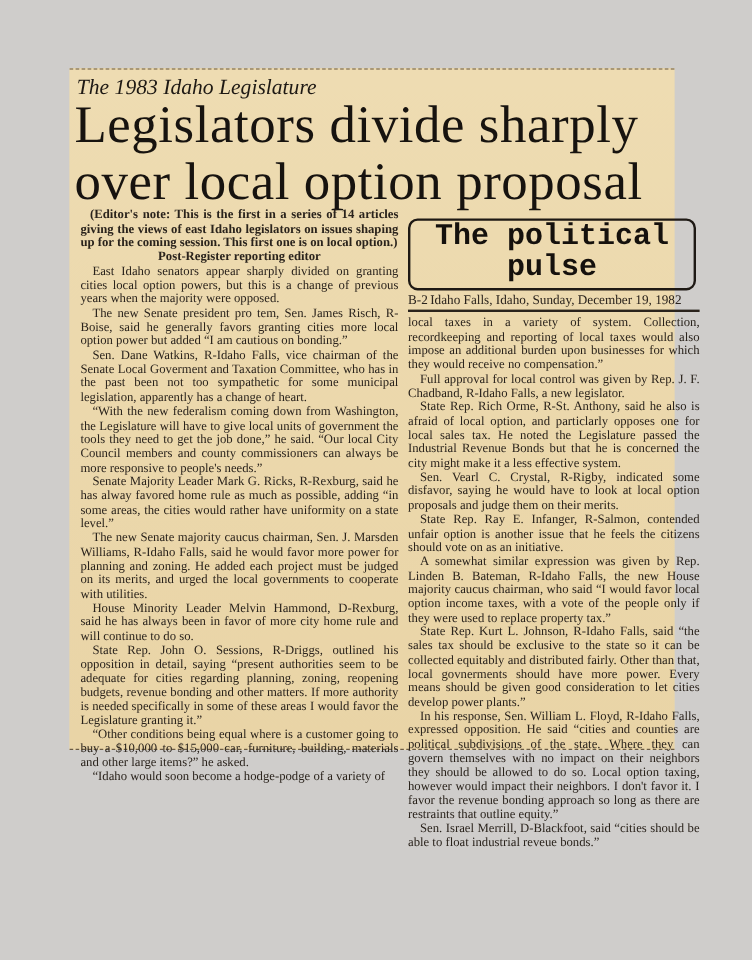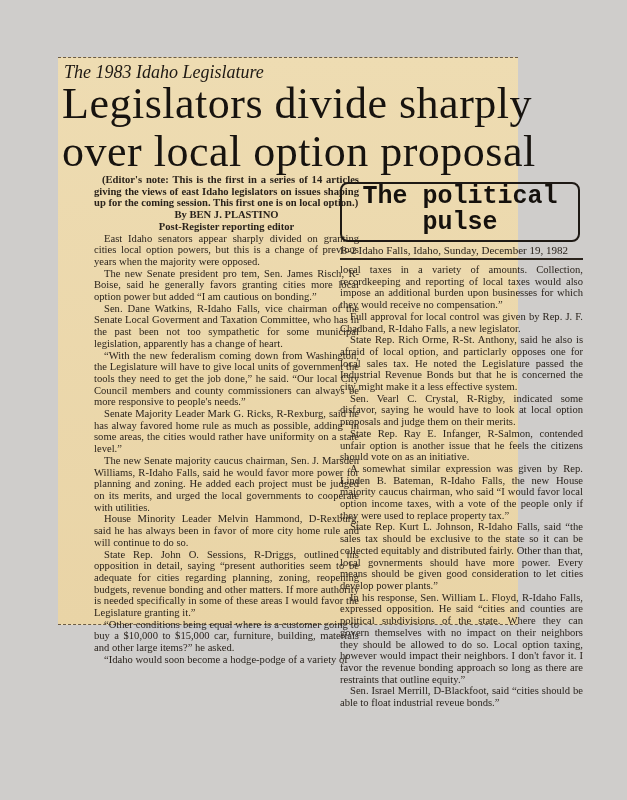--- a/index.html
+++ b/index.html
@@ -12,20 +12,21 @@
     color: #2a231c;
   }
   .clipping {
     position: absolute;
     left: 58px; top: 57px;
     width: 460px; height: 566px;
     background: #ecd9ad;
     background-image: linear-gradient(180deg, #eedcb2 0%, #e9d4a6 100%);
     border-top: 1px dashed #6b5b45;
     border-bottom: 1px dashed #6b5b45;
+    padding-left: 44px;
   }
   .kicker {
     position: absolute; left: 6px; top: 4px;
     font-family: "Liberation Serif", serif;
     font-style: italic;
     font-size: 18px;
     color: #1e1914;
   }
   .headline {
     position: absolute; left: 4px; top: 22px;
@@ -36,21 +37,21 @@
     white-space: nowrap;
   }
   .col {
     position: absolute;
     font-size: 10.6px;
     line-height: 11.7px;
     text-align: justify;
     color: #2a231c;
   }
   .col p { margin: 0; text-indent: 10px; }
-  .col-left { left: 9px; top: 116px; width: 265px; margin-left: 27px; }
+  .col-left { left: 9px; top: 116px; width: 265px; }
   .col-right { left: 282px; top: 206px; width: 243px; }
   .ednote { font-weight: bold; text-indent: 8px !important; }
   .byline { font-weight: bold; text-align: center; text-indent: 0 !important; }
   .logo-box {
     position: absolute;
     left: 282px; top: 124px;
     width: 236px; height: 56px;
     border: 2px solid #1e1914;
     border-radius: 8px;
     text-align: center;
@@ -87,21 +88,20 @@
 
 <div class="clipping">
   <div class="kicker">The 1983 Idaho Legislature</div>
   <div class="headline">
     <div>Legislators divide sharply</div>
     <div>over local option proposal</div>
   </div>
 
   <div class="col col-left">
     <p class="ednote">(Editor's note: This is the first in a series of 14 articles giving the views of east Idaho legislators on issues shaping up for the coming session. This first one is on local option.)</p>
-    <p class="byline">By BEN J. PLASTINO</p>
     <p class="byline">Post-Register reporting editor</p>
     <p>East Idaho senators appear sharply divided on granting cities local option powers, but this is a change of previous years when the majority were opposed.</p>
     <p>The new Senate president pro tem, Sen. James Risch, R-Boise, said he generally favors granting cities more local option power but added “I am cautious on bonding.”</p>
     <p>Sen. Dane Watkins, R-Idaho Falls, vice chairman of the Senate Local Goverment and Taxation Committee, who has in the past been not too sympathetic for some municipal legislation, apparently has a change of heart.</p>
     <p>“With the new federalism coming down from Washington, the Legislature will have to give local units of government the tools they need to get the job done,” he said. “Our local City Council members and county commissioners can always be more responsive to people's needs.”</p>
     <p>Senate Majority Leader Mark G. Ricks, R-Rexburg, said he has alway favored home rule as much as possible, adding “in some areas, the cities would rather have uniformity on a state level.”</p>
     <p>The new Senate majority caucus chairman, Sen. J. Marsden Williams, R-Idaho Falls, said he would favor more power for planning and zoning. He added each project must be judged on its merits, and urged the local governments to cooperate with utilities.</p>
     <p>House Minority Leader Melvin Hammond, D-Rexburg, said he has always been in favor of more city home rule and will continue to do so.</p>
     <p>State Rep. John O. Sessions, R-Driggs, outlined his opposition in detail, saying “present authorities seem to be adequate for cities regarding planning, zoning, reopening budgets, revenue bonding and other matters. If more authority is needed specifically in some of these areas I would favor the Legislature granting it.”</p>
     <p>“Other conditions being equal where is a customer going to buy a $10,000 to $15,000 car, furniture, building, materials and other large items?” he asked.</p>
@@ -111,21 +111,21 @@
   <div class="logo-box">
     <div class="logo-main">The political pulse</div>
   </div>
 
   <div class="dateline">
     <span>B-2</span>
     <span>Idaho Falls, Idaho, Sunday, December 19, 1982</span>
   </div>
 
   <div class="col col-right">
-    <p style="text-indent:0">local taxes in a variety of amounts. Collection, recordkeeping and reporting of local taxes would also impose an additional burden upon businesses for which they would receive no compensation.”</p>
+    <p style="text-indent:0">local taxes in a variety of system. Collection, recordkeeping and reporting of local taxes would also impose an additional burden upon businesses for which they would receive no compensation.”</p>
     <p>Full approval for local control was given by Rep. J. F. Chadband, R-Idaho Falls, a new legislator.</p>
     <p>State Rep. Rich Orme, R-St. Anthony, said he also is afraid of local option, and particlarly opposes one for local sales tax. He noted the Legislature passed the Industrial Revenue Bonds but that he is concerned the city might make it a less effective system.</p>
     <p>Sen. Vearl C. Crystal, R-Rigby, indicated some disfavor, saying he would have to look at local option proposals and judge them on their merits.</p>
     <p>State Rep. Ray E. Infanger, R-Salmon, contended unfair option is another issue that he feels the citizens should vote on as an initiative.</p>
     <p>A somewhat similar expression was given by Rep. Linden B. Bateman, R-Idaho Falls, the new House majority caucus chairman, who said “I would favor local option income taxes, with a vote of the people only if they were used to replace property tax.”</p>
     <p>State Rep. Kurt L. Johnson, R-Idaho Falls, said “the sales tax should be exclusive to the state so it can be collected equitably and distributed fairly. Other than that, local govnerments should have more power. Every means should be given good consideration to let cities develop power plants.”</p>
     <p>In his response, Sen. William L. Floyd, R-Idaho Falls, expressed opposition. He said “cities and counties are political subdivisions of the state. Where they can govern themselves with no impact on their neighbors they should be allowed to do so. Local option taxing, however would impact their neighbors. I don't favor it. I favor the revenue bonding approach so long as there are restraints that outline equity.”</p>
     <p>Sen. Israel Merrill, D-Blackfoot, said “cities should be able to float industrial reveue bonds.”</p>
   </div>
 </div>

